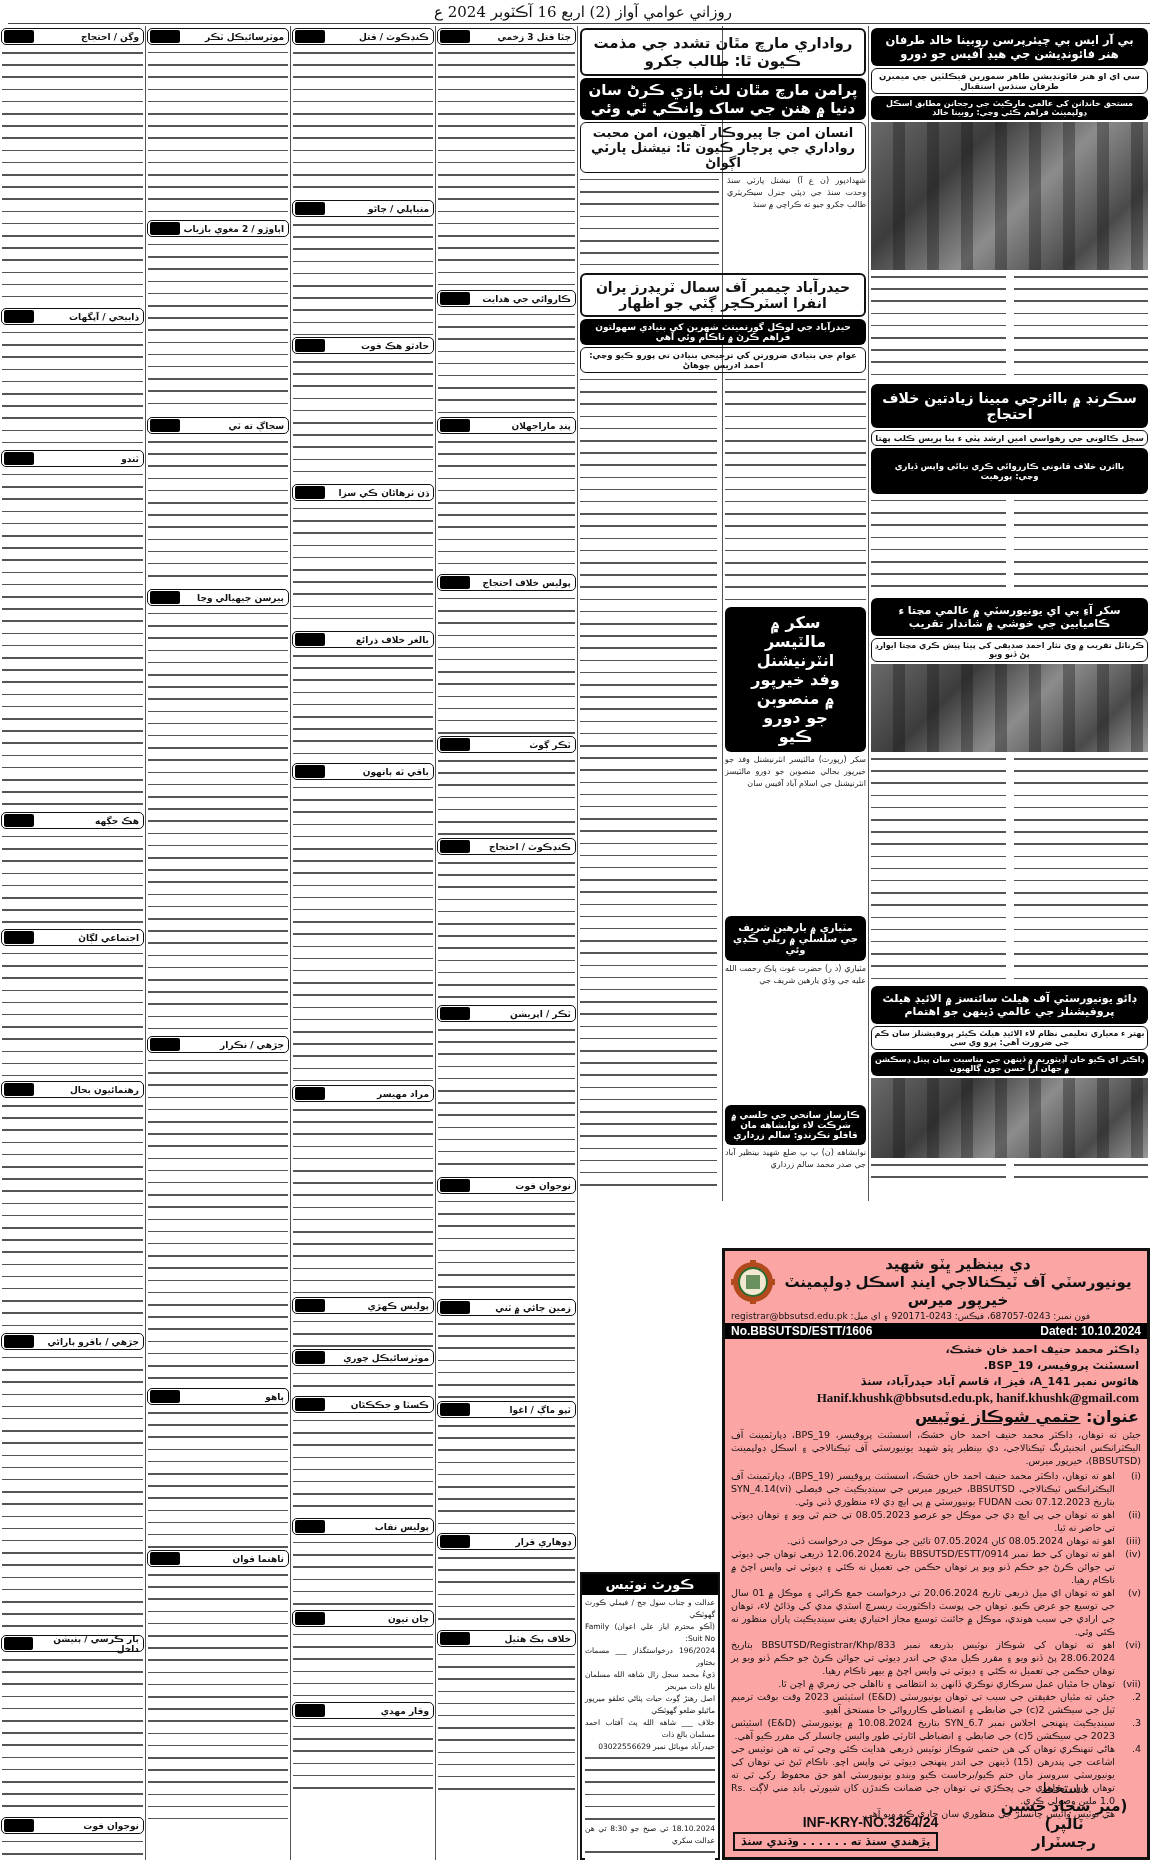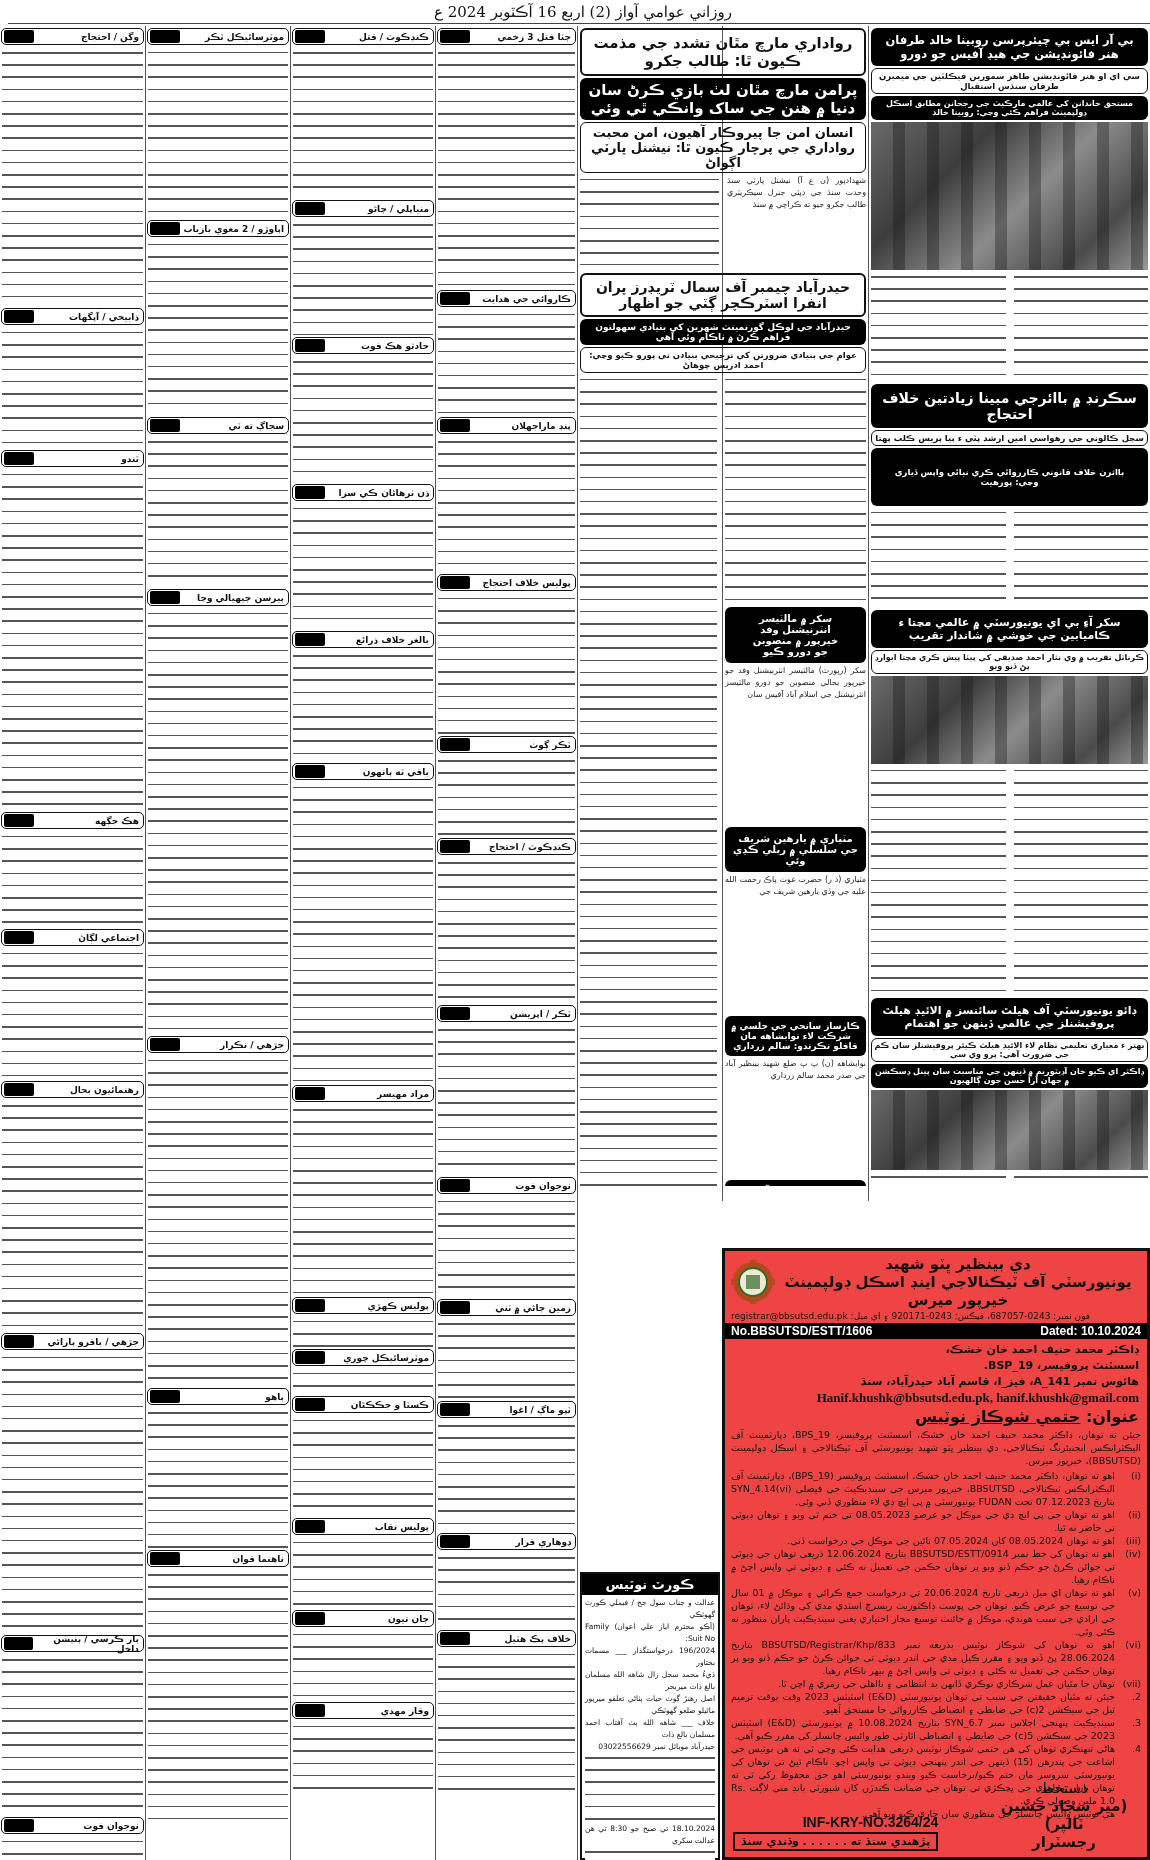--- a/index.html
+++ b/index.html
@@ -8,21 +8,21 @@
 .col{position:absolute;top:26px;overflow:hidden}
 .colrule{position:absolute;top:26px;width:1px;background:#555;height:1834px}
 .sh{border:1.5px solid #111;border-radius:5px;height:17px;display:flex;align-items:center;justify-content:space-between;padding:0 4px 0 0;margin:2px 1px 3px;font-size:9px;font-weight:bold}
 .sh .blk{width:30px;height:13px;background:#000;border-radius:2px;margin-left:2px}
 .body{font-size:8px;line-height:12.2px;text-align:justify;color:#222;padding:0 2px}
 .fill{background:repeating-linear-gradient(to bottom,#fff 0,#fff 4px,#555 4px,#555 5.5px,#fff 5.5px,#fff 12.2px);height:100%}
 .hbox{border:2px solid #111;border-radius:6px;text-align:center;font-weight:bold;margin:2px}
 .hblack{background:#000;color:#fff;border-radius:6px;text-align:center;font-weight:bold;margin:2px}
 .photo{background:linear-gradient(135deg,#6a6a6a 0%,#3c3c3c 30%,#8c8c8c 55%,#4a4a4a 80%,#9a9a9a 100%);position:relative;margin:2px}
 .photo::after{content:"";position:absolute;inset:0;background:repeating-linear-gradient(90deg,transparent 0,transparent 22px,rgba(20,20,20,.35) 22px,rgba(20,20,20,.35) 34px)}
-.notice{position:absolute;border:3px solid #111;background:#ef4444}
+.notice{position:absolute;border:3px solid #111;background:#fca5a5}
 .notice .ln{font-size:9.5px;line-height:13px;padding:0 6px;text-align:justify}
 .subbox{background:#000;color:#fff;font-weight:bold;font-size:12px;padding:1px 6px;display:flex;justify-content:space-between;direction:ltr;font-family:"Liberation Sans",sans-serif}
 .court{position:absolute;border:2px solid #111}
 </style>
 </head>
 <body>
 
 <div class="masthead">روزاني عوامي آواز (2) اربع 16 آڪٽوبر 2024 ع</div>
 
 <div class="colrule" style="left:145px"></div>
@@ -343,21 +343,21 @@
   </div>
   <div class="hbox" style="font-size:14px;padding:4px 2px;margin-top:8px">حيدرآباد چيمبر آف سمال ٽريڊرز پران انفرا اسٽرڪچر ڳٽي جو اظهار</div>
   <div class="hblack" style="font-size:9px;padding:3px">حيدرآباد جي لوڪل گورنمينٽ شهرين کي بنيادي سهولتون فراهم ڪرڻ ۾ ناڪام وئي آهي</div>
   <div class="hbox" style="font-size:8.5px;padding:2px;border-width:1.5px">عوام جي بنيادي ضرورتن کي ترجيحي بنيادن تي پورو ڪيو وڃي: احمد ادريس چوهاڻ</div>
   <div style="display:flex;gap:4px;height:860px">
 
     <div style="width:145px">
       <div class="body" style="height:230px">
           <div class="fill"></div>
         </div>
-      <div class="hblack" style="font-size:10px;padding:6px 20px">سکر ۾ مالٽيسر انٽرنيشنل وفد خيرپور ۾ منصوبن جو دورو ڪيو</div>
+      <div class="hblack" style="font-size:16px;padding:6px 20px">سکر ۾ مالٽيسر انٽرنيشنل وفد خيرپور ۾ منصوبن جو دورو ڪيو</div>
       <div class="body" style="height:160px">سکر (رپورٽ) مالٽيسر انٽرنيشنل وفد جو خيرپور بحالي منصوبن جو دورو مالٽيسز انٽرنيشنل جي اسلام آباد آفيس سان</div>
       <div class="hblack" style="font-size:10px;padding:6px 4px">مٽياري ۾ يارهين شريف جي سلسلي ۾ ريلي ڪڍي وئي</div>
       <div class="body" style="height:140px">مٽياري (د ر) حضرت غوث پاڪ رحمت الله عليه جي وڏي يارهين شريف جي</div>
       <div class="hblack" style="font-size:9px;padding:5px 4px">ڪارساز سانحي جي جلسي ۾ شرڪت لاء نوابشاهه مان قافلو نڪرندو: سالم زرداري</div>
       <div class="body" style="height:120px">نوابشاهه (ن) پ پ ضلع شهيد بينظير آباد جي صدر محمد سالم زرداري</div>
       <div class="hblack" style="font-size:9.5px;padding:5px 4px">پرياسٽي واسي قرآن پاڪ هٿ ۾ کڻي منشيات کي الوداع ڪري چڪيو</div>
       <div class="body" style="height:90px">پرياسٽي (ن ع آ) پرياسٽي جي احتشام</div>
     </div>
     <div style="width:141px" class="body">
         <div class="fill"></div>
@@ -373,21 +373,21 @@
   <div style="display:flex;gap:4px">
     <div class="body" style="width:50%;height:110px">
         <div class="fill"></div>
       </div>
     <div class="body" style="width:50%;height:110px">
         <div class="fill"></div>
       </div>
   </div>
   <div class="hblack" style="font-size:14px;padding:6px 3px">سڪرنڊ ۾ باائرجي مبينا زيادتين خلاف احتجاج</div>
   <div class="hbox" style="font-size:8.5px;padding:2px;border-width:1.5px">سڄل ڪالوني جي رهواسي امين ارشد پٽي ء ٻيا پريس ڪلب پهتا</div>
-  <div class="hblack" style="font-size:8.5px;padding:19px">بااثرن خلاف قانوني ڪارروائي ڪري نيائي واپس ڏياري وڃي: پورهيت</div>
+  <div class="hblack" style="font-size:8.5px;padding:13px">بااثرن خلاف قانوني ڪارروائي ڪري نيائي واپس ڏياري وڃي: پورهيت</div>
   <div style="display:flex;gap:4px">
     <div class="body" style="width:50%;height:100px">
         <div class="fill"></div>
       </div>
     <div class="body" style="width:50%;height:100px">
         <div class="fill"></div>
       </div>
   </div>
   <div class="hblack" style="font-size:11px;padding:6px 3px">سکر آءِ بي اي يونيورسٽي ۾ عالمي مڃتا ء ڪاميابين جي خوشي ۾ شاندار تقريب</div>
   <div class="hbox" style="font-size:8px;padding:2px;border-width:1.5px">ڪرناٽل تقريب ۾ وي نثار احمد صديقي کي پيٽا پيش ڪري مڃتا ايوارڊ پڻ ڏنو ويو</div>

